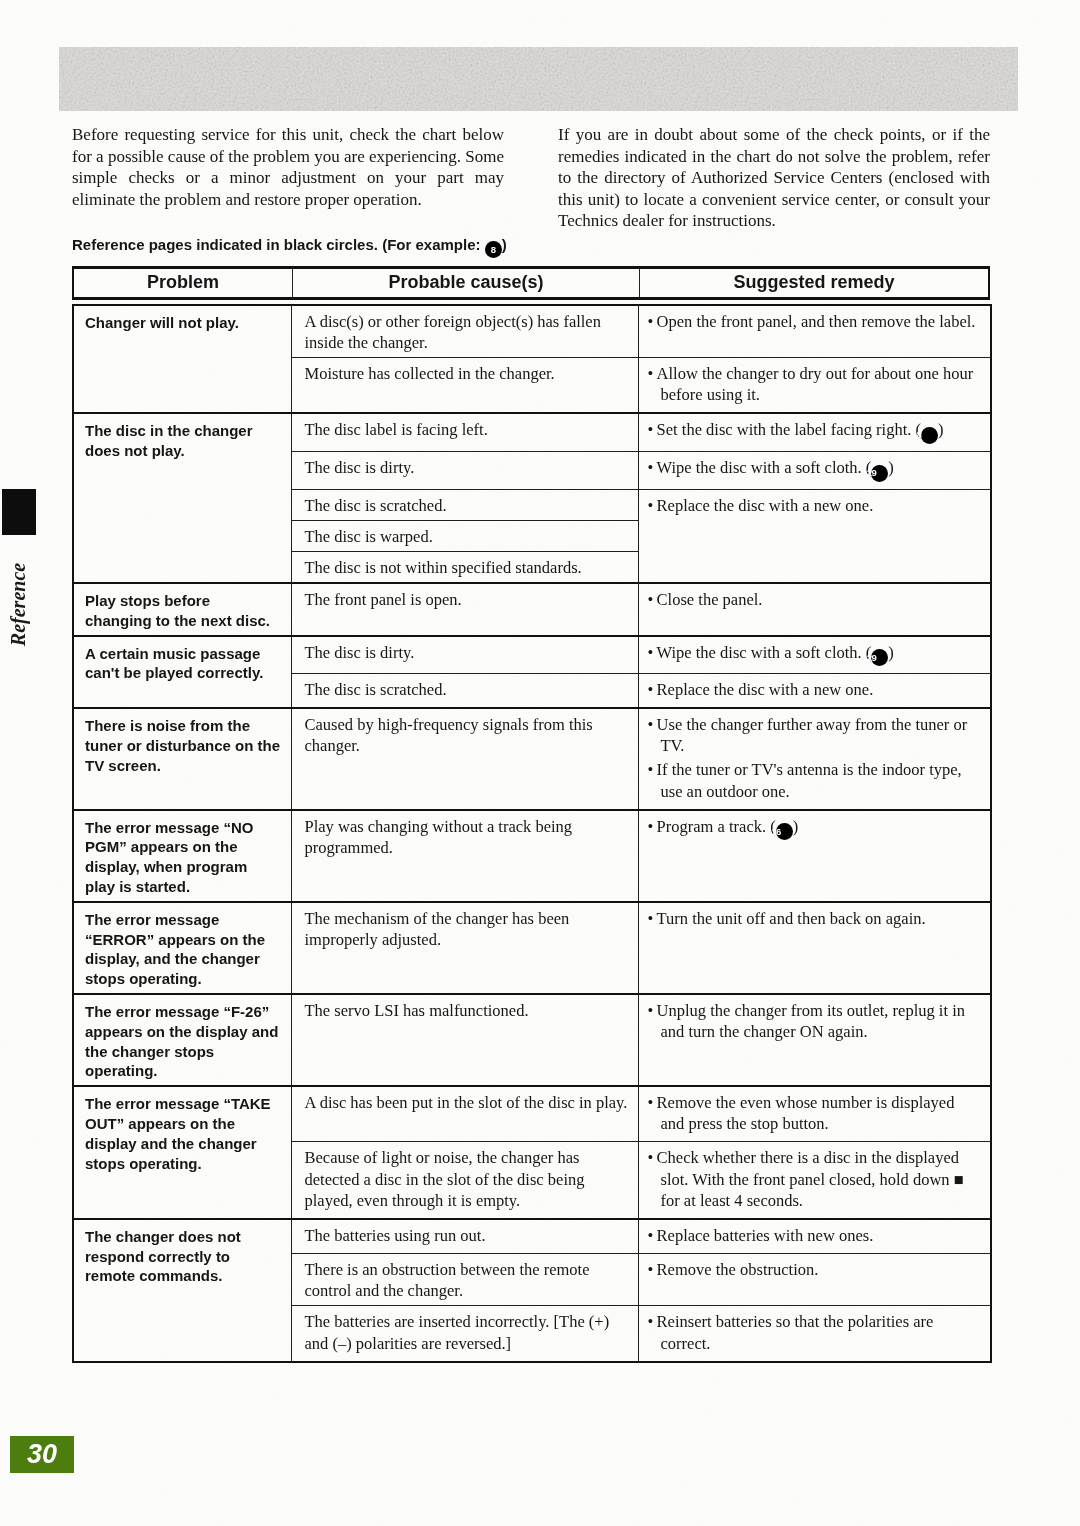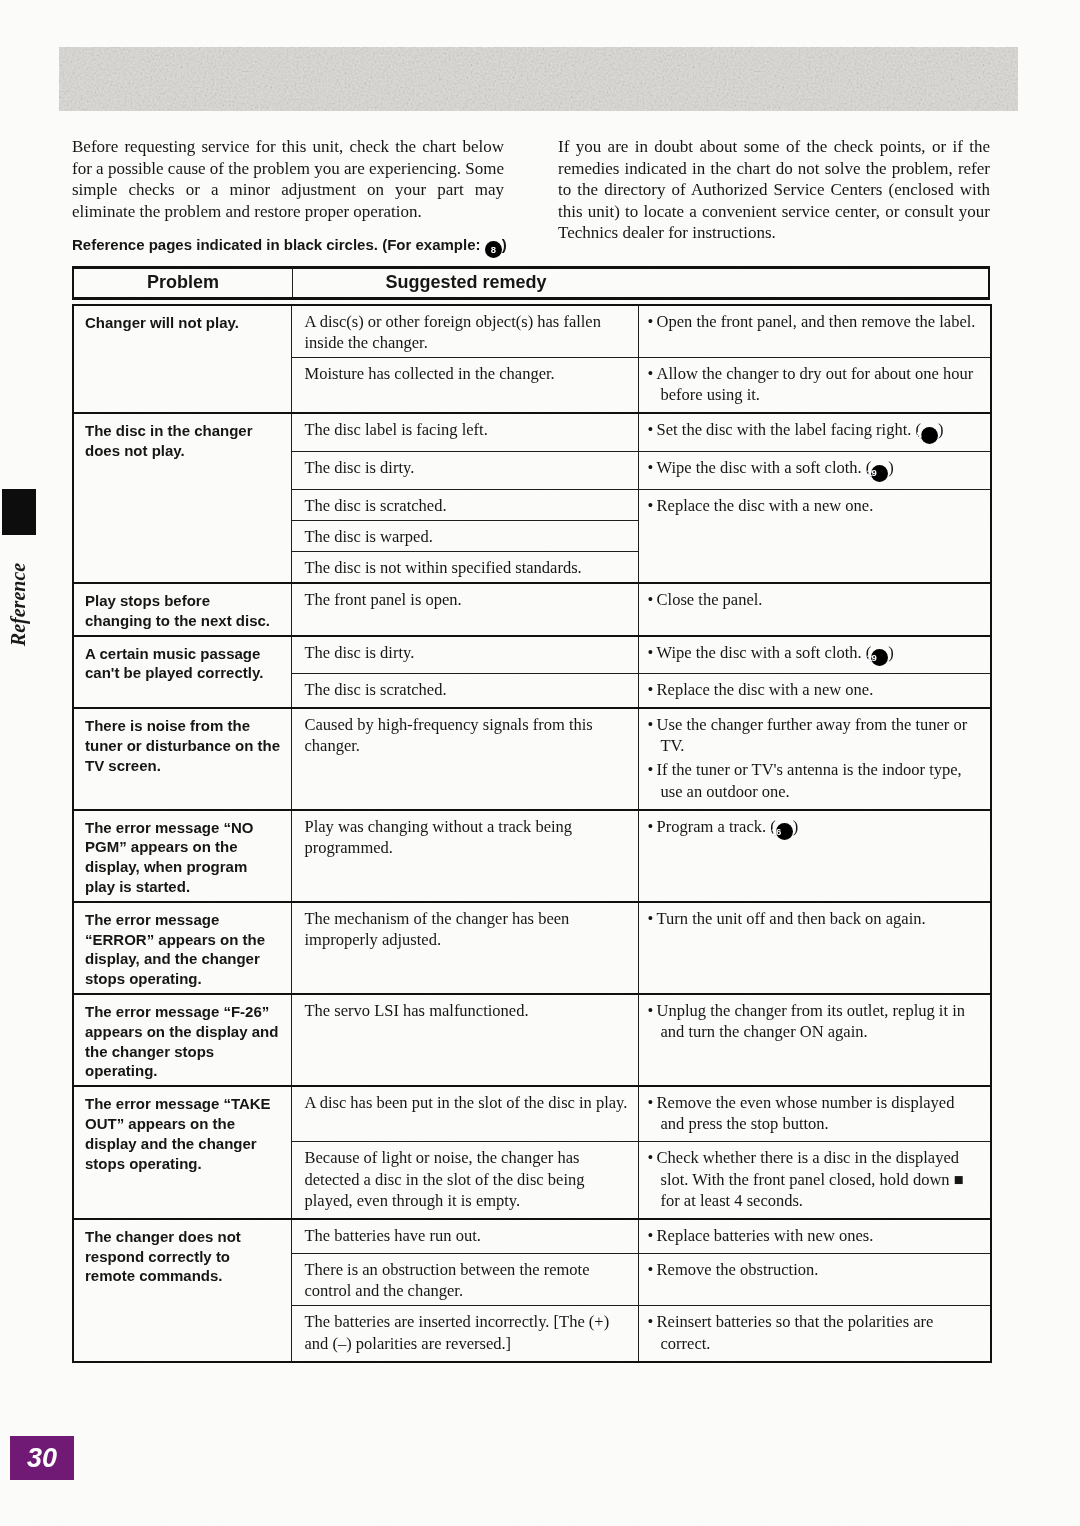--- a/index.html
+++ b/index.html
@@ -15,21 +15,21 @@
   .banner { position:absolute; left:59px; top:47px; width:959px; height:64px; background:#dddbd6; overflow:hidden; }
   .banner svg { position:absolute; inset:0; width:100%; height:100%; opacity:.5; }
   .page-title {
     position:absolute; left:30px; top:15px;
     font-family:"Liberation Sans", sans-serif; font-style:italic; font-weight:bold;
     font-size:31px; letter-spacing:.5px; color:#141414;
     text-shadow:.6px 0 0 #141414;
   }
 
   
-  .intro { position:absolute; left:72px; top:136px; width:918px; display:grid; grid-template-columns:1fr 1fr; column-gap:54px; }
+  .intro { position:absolute; left:72px; top:124px; width:918px; display:grid; grid-template-columns:1fr 1fr; column-gap:54px; }
   .intro p { margin:0; font-size:17px; line-height:21.5px; text-align:justify; }
 
   
   .refnote { position:absolute; left:72px; top:236px; font-family:"Liberation Sans", sans-serif; font-weight:bold; font-size:15px; }
 
   .pgc {
     display:inline-flex; width:17px; height:17px; border-radius:50%;
     background:#000; color:#fff; align-items:center; justify-content:center;
     font-family:"Liberation Sans", sans-serif; font-weight:bold; font-size:9.5px;
     vertical-align:-3px; letter-spacing:-.5px;
@@ -64,21 +64,21 @@
   
   .tabmark { position:absolute; left:2px; top:489px; width:34px; height:46px; background:#0d0d0d; }
   .sidelabel { position:absolute; left:0; top:536px; width:38px; height:136px; display:flex; align-items:center; justify-content:center; }
   .sidelabel span {
     transform:rotate(-90deg); white-space:nowrap;
     font-family:"Liberation Serif", serif; font-style:italic; font-weight:bold; font-size:20px; color:#1a1a1a;
   }
 
   
   .pagebadge {
-    position:absolute; left:10px; top:1436px; width:64px; height:44px; background:#701a75;
+    position:absolute; left:10px; top:1436px; width:64px; height:37px; background:#4d7c0f;
     display:flex; align-items:center; justify-content:center;
     color:#fff; font-family:"Liberation Sans", sans-serif; font-style:italic; font-weight:bold; font-size:27px;
   }
 </style>
 </head>
 <body>
 
 <svg class="page-noise" xmlns="http://www.w3.org/2000/svg">
   <filter id="pnoise">
       <feTurbulence type="fractalNoise" baseFrequency="0.8" numOctaves="2" stitchTiles="stitch"></feTurbulence>
@@ -99,20 +99,21 @@
 
 <div class="intro">
   <p>Before requesting service for this unit, check the chart below for a possible cause of the problem you are experiencing. Some simple checks or a minor adjustment on your part may eliminate the problem and restore proper operation.</p>
   <p>If you are in doubt about some of the check points, or if the remedies indicated in the chart do not solve the problem, refer to the directory of Authorized Service Centers (enclosed with this unit) to locate a convenient service center, or consult your Technics dealer for instructions.</p>
 </div>
 
 <div class="refnote"><span>Reference pages indicated in black circles. (For example: </span><span class="pgc">8</span><span>)</span></div>
 
 <div class="thead">
   <div class="hc">Problem</div>
+  <div class="hc">Probable cause(s)</div>
   <div class="hc">Suggested remedy</div>
 </div>
 
 <div class="tablewrap">
 <table class="tt">
   <colgroup>
         <col style="width:218px">
         <col style="width:347px">
         <col style="width:353px">
       </colgroup>
@@ -222,21 +223,21 @@
   </tr>
   <tr style="height:52px">
     <td class="cause">Because of light or noise, the changer has detected a disc in the slot of the disc being played, even through it is empty.</td>
     <td class="rem">
             <div class="remedy">Check whether there is a disc in the displayed slot. With the front panel closed, hold down ■ for at least 4 seconds.</div>
           </td>
   </tr>
 
   <tr class="gs" style="height:35px">
     <td class="prob" rowspan="3">The changer does not respond correctly to remote commands.</td>
-    <td class="cause">The batteries have run out.</td>
+    <td class="cause">The batteries using run out.</td>
     <td class="rem">
             <div class="remedy">Replace batteries with new ones.</div>
           </td>
   </tr>
   <tr style="height:46px">
     <td class="cause">There is an obstruction between the remote control and the changer.</td>
     <td class="rem">
             <div class="remedy">Remove the obstruction.</div>
           </td>
   </tr>

